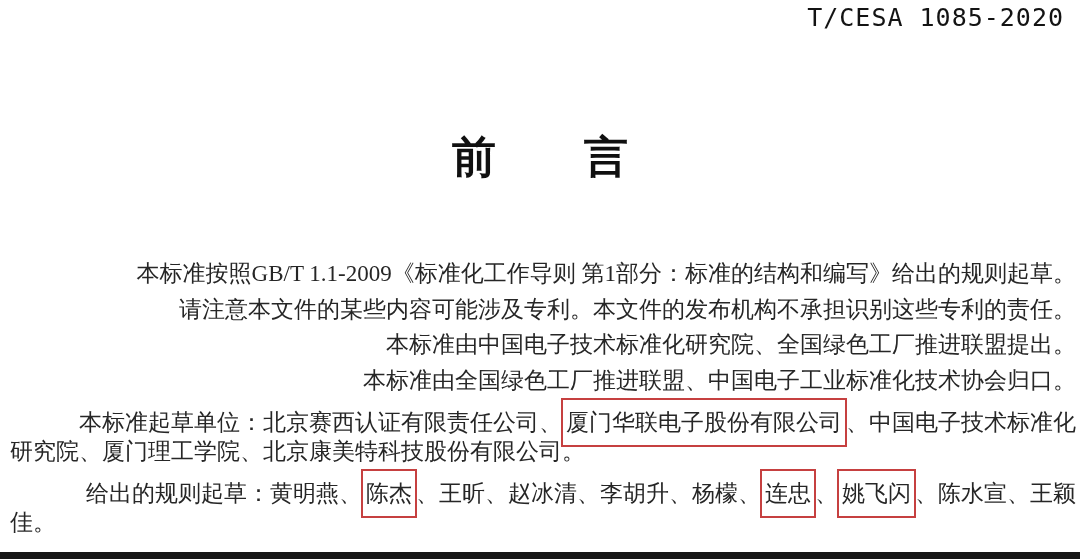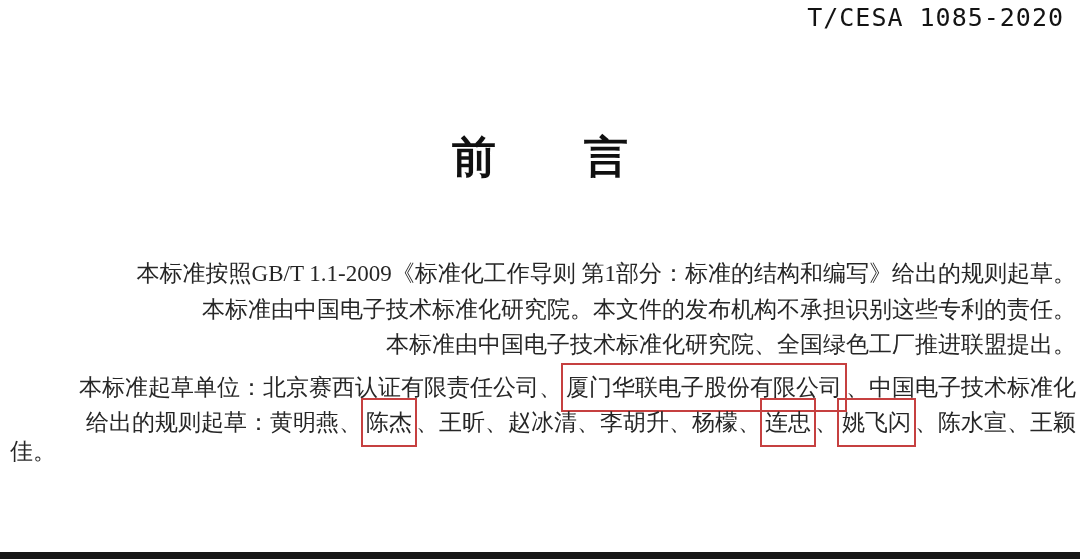--- a/index.html
+++ b/index.html
@@ -72,32 +72,38 @@
 
   <div class="page-title">前　　言</div>
 
   <div class="body-text">
 
     <div class="line indent">
       <span>本标准按照GB/T 1.1-2009《标准化工作导则 第1部分：标准的结构和编写》给出的规则起草。</span>
     </div>
 
     <div class="line indent">
-      <span>本标准由中国电子技术标准化研究院。本文件的发布机构不承担识别这些专利的责任。</span>
+      <span>请注意本文件的某些内容可能涉及专利。本文件的发布机构不承担识别这些专利的责任。</span>
     </div>
 
     <div class="line indent">
       <span>本标准由中国电子技术标准化研究院、全国绿色工厂推进联盟提出。</span>
     </div>
 
+    <div class="line indent">
+      <span>本标准由全国绿色工厂推进联盟、中国电子工业标准化技术协会归口。</span>
+    </div>
 
     <div class="line indent">
       <span>本标准起草单位：北京赛西认证有限责任公司、</span><span class="red-box">厦门华联电子股份有限公司</span><span>、中国电子技术标准化</span>
     </div>
 
+    <div class="line">
+      <span>研究院、厦门理工学院、北京康美特科技股份有限公司。</span>
+    </div>
 
     <div class="line indent">
       <span>给出的规则起草：黄明燕、</span><span class="red-box">陈杰</span><span>、王昕、赵冰清、李胡升、杨檬、</span><span class="red-box">连忠</span><span>、</span><span class="red-box">姚飞闪</span><span>、陈水宣、王颖</span>
     </div>
 
     <div class="line">
       <span>佳。</span>
     </div>
 
   </div>

